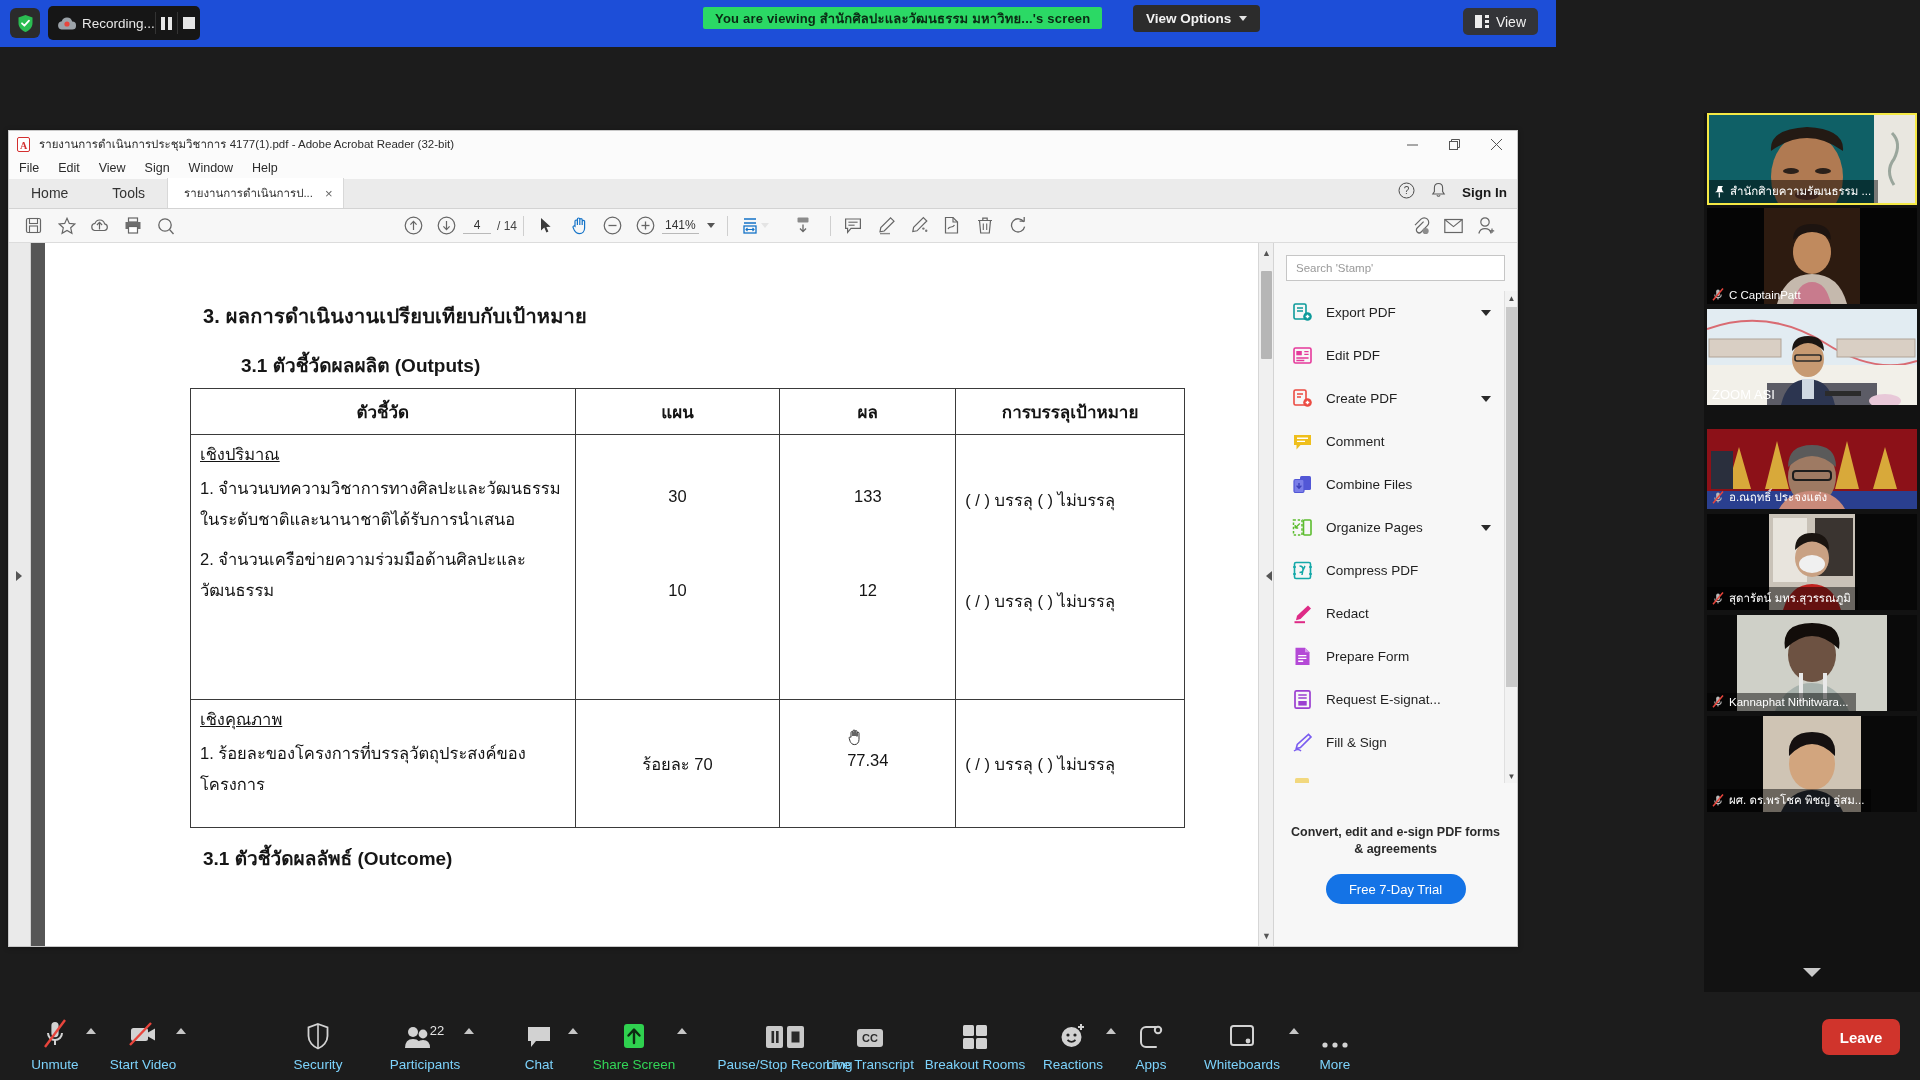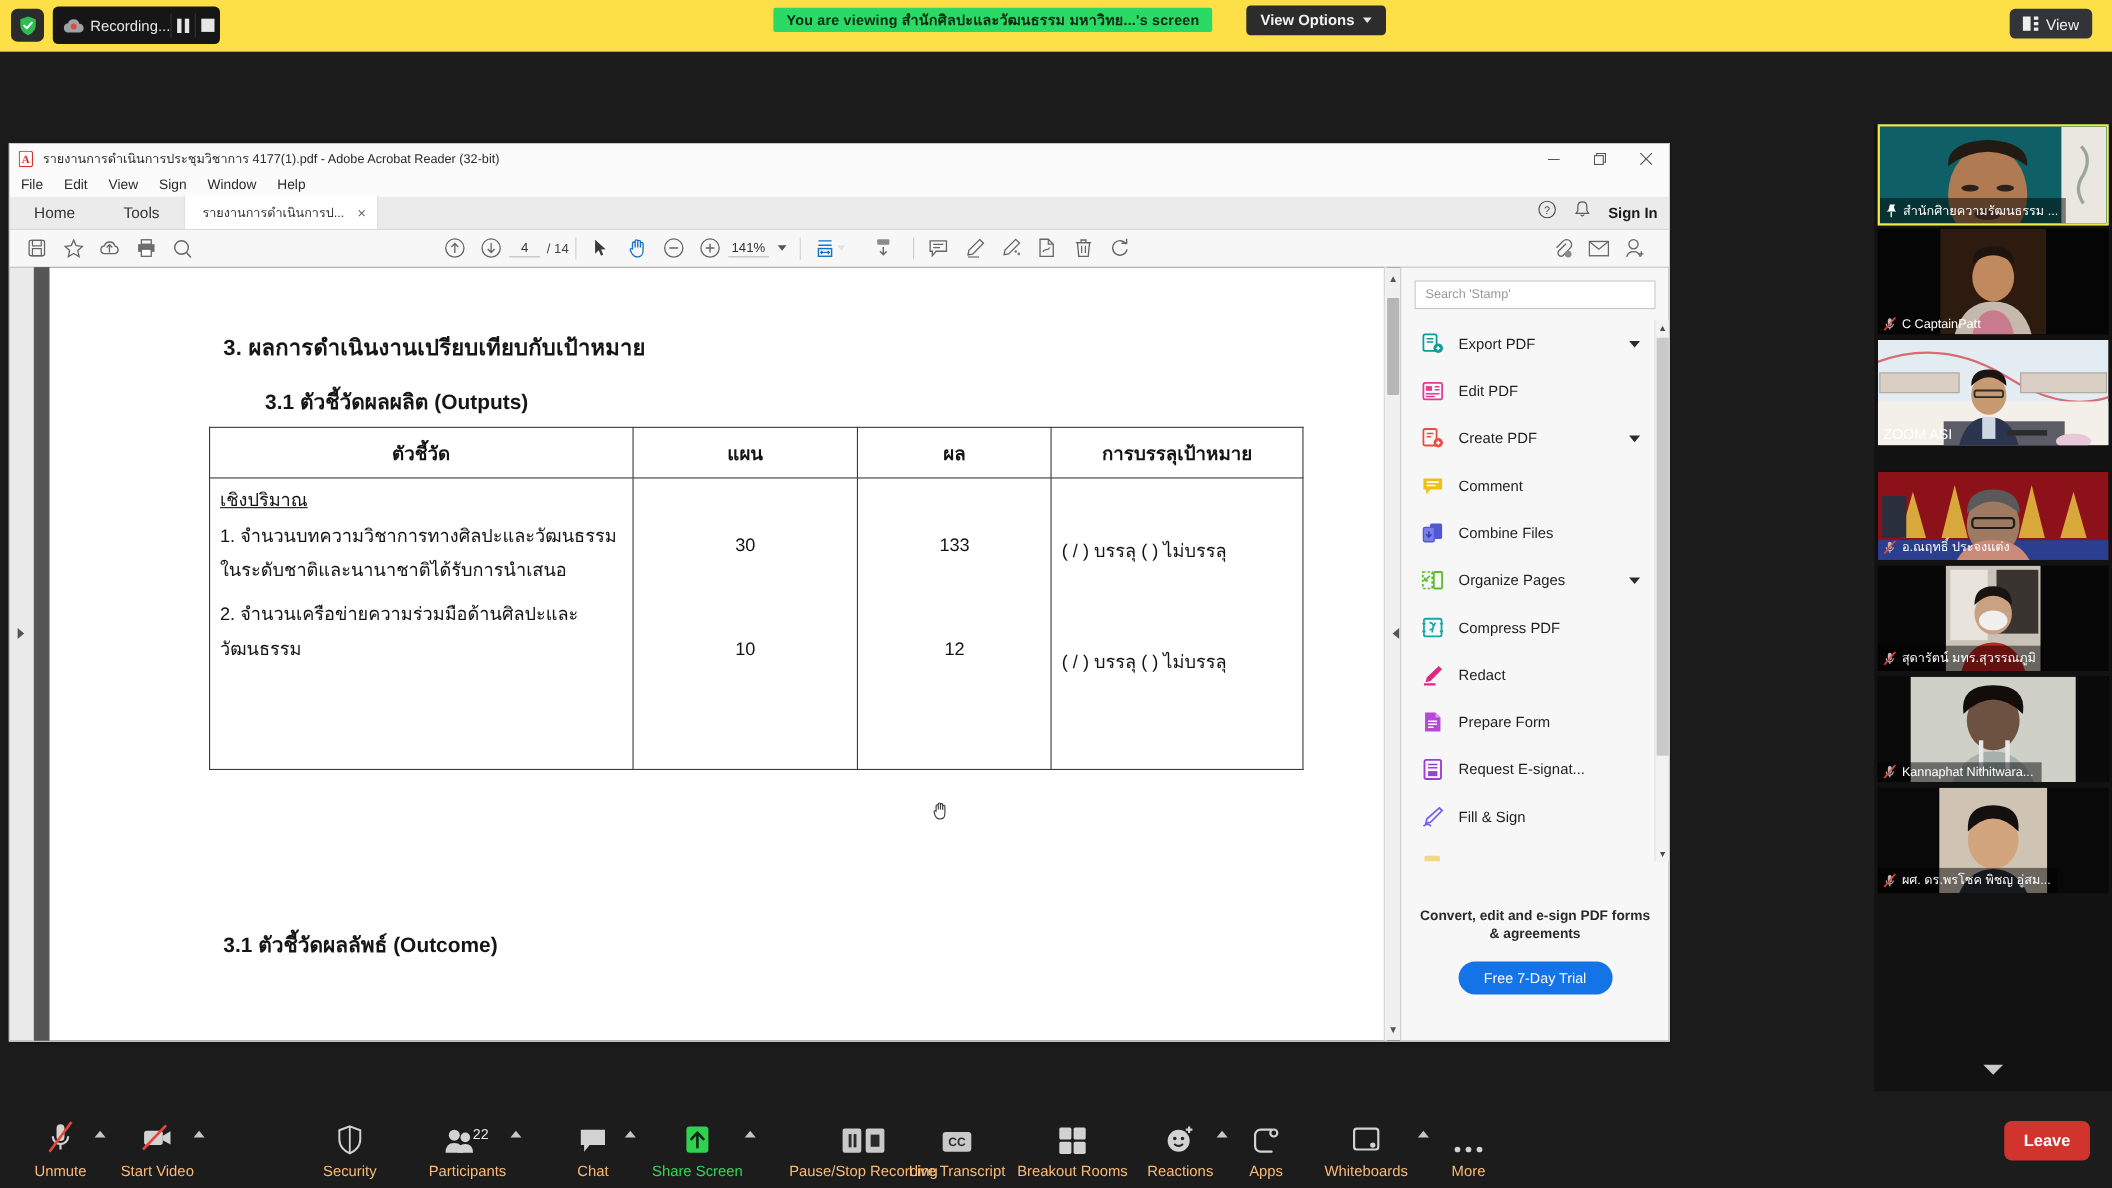--- a/index.html
+++ b/index.html
@@ -5,21 +5,21 @@
   * { box-sizing: border-box; margin: 0; padding: 0; }
   html, body {
     width: 1920px; height: 1080px;
     background: #1a1a1a;
     font-family: "Liberation Sans", sans-serif;
     overflow: hidden;
   }
   #root { position: relative; width: 1920px; height: 1080px; background: #1c1c1c; }
 
   
-  .topbar { position: absolute; left: 0; top: 0; width: 1920px; height: 47px; background: #fde047; }
+  .topbar { position: absolute; left: 0; top: 0; width: 1556px; height: 47px; background: #1d4ed8; }
   .shield-btn {
     position: absolute; left: 10px; top: 8px; width: 30px; height: 30px;
     background: #2b2b2b; border-radius: 6px; display: flex; align-items: center; justify-content: center;
   }
   .rec-pill {
     position: absolute; left: 48px; top: 6px; height: 34px; width: 152px;
     background: #161616; border-radius: 5px; display: flex; align-items: center;
   }
   .rec-cloud { width: 26px; margin-left: 8px; display: flex; align-items: center; justify-content: center; }
   .rec-label { color: #e8e8e8; font-size: 13.5px; margin-left: 4px; flex: 1; }
@@ -142,21 +142,21 @@
   .vname.plain { background: transparent; }
   .mic-mute { width: 12px; height: 13px; flex: 0 0 12px; }
   .pin-ico { width: 11px; height: 13px; flex: 0 0 11px; }
   .vdown { position: absolute; left: 0; right: 0; bottom: 0; height: 42px; display: flex; align-items: center; justify-content: center; }
   .vdown .c { width: 0; height: 0; border-left: 9px solid transparent; border-right: 9px solid transparent; border-top: 9px solid #c9c9c9; }
 
   
   .zbar { position: absolute; left: 0; bottom: 0; width: 1920px; height: 88px; background: #1c1c1c; }
   .zitem { position: absolute; bottom: 8px; display: flex; flex-direction: column; align-items: center; width: 110px; }
   .zicon { height: 36px; display: flex; align-items: flex-end; justify-content: center; }
-  .zlabel { font-size: 13.5px; color: #fdba74; margin-top: 7px; white-space: nowrap; }
+  .zlabel { font-size: 13.5px; color: #7dd3fc; margin-top: 7px; white-space: nowrap; }
   .zlabel.green { color: #32d657; }
   .zcaret { position: absolute; top: 14px; width: 0; height: 0;
             border-left: 5px solid transparent; border-right: 5px solid transparent; border-bottom: 6px solid #c6c6c6; }
   .leave-btn { position: absolute; right: 20px; bottom: 25px; width: 78px; height: 36px; background: #d0342c;
                border-radius: 7px; color: #fff; font-size: 15px; font-weight: bold; display: flex; align-items: center; justify-content: center; }
 </style>
 </head>
 <body>
 
 <div id="root">
@@ -449,20 +449,35 @@
               </td>
               <td class="c-res">
                 <div style="margin-top:46px;">133</div>
                 <div style="margin-top:75px;">12</div>
               </td>
               <td class="c-ach">
                 <div style="margin-top:46px;">( / ) บรรลุ (  ) ไม่บรรลุ</div>
                 <div style="margin-top:75px;">( / ) บรรลุ (  ) ไม่บรรลุ</div>
               </td>
             </tr>
+            <tr>
+              <td style="height:128px;">
+                <div class="u">เชิงคุณภาพ</div>
+                <div class="line2" style="margin-top:6px;">1. ร้อยละของโครงการที่บรรลุวัตถุประสงค์ของโครงการ</div>
+              </td>
+              <td class="c-plan">
+                    <div style="margin-top:45px;">ร้อยละ 70</div>
+                  </td>
+              <td class="c-res">
+                    <div style="margin-top:45px;">77.34</div>
+                  </td>
+              <td class="c-ach">
+                    <div style="margin-top:45px;">( / ) บรรลุ (  ) ไม่บรรลุ</div>
+                  </td>
+            </tr>
           </tbody>
             </table>
 
           <div class="pdf-h3">3.1 ตัวชี้วัดผลลัพธ์ (Outcome)</div>
 
           <span class="hand-cursor">
             <svg width="16" height="19" viewBox="0 0 16 19">
                 <path d="M4 9 V4.6 a1 1 0 0 1 2 0 V8 V3 a1 1 0 0 1 2 0 V8 V3.6 a1 1 0 0 1 2 0 V8.4 V5.2 a1 1 0 0 1 2 0 V11.4 c0 3.2-1.9 5.2-4.4 5.2 -2.5 0-3.6-1.5-4.5-3.3 L2.3 10.6 a1 1 0 0 1 1.6-1.2 Z" fill="#fff" stroke="#333" stroke-width="1"></path>
               </svg>
           </span>

